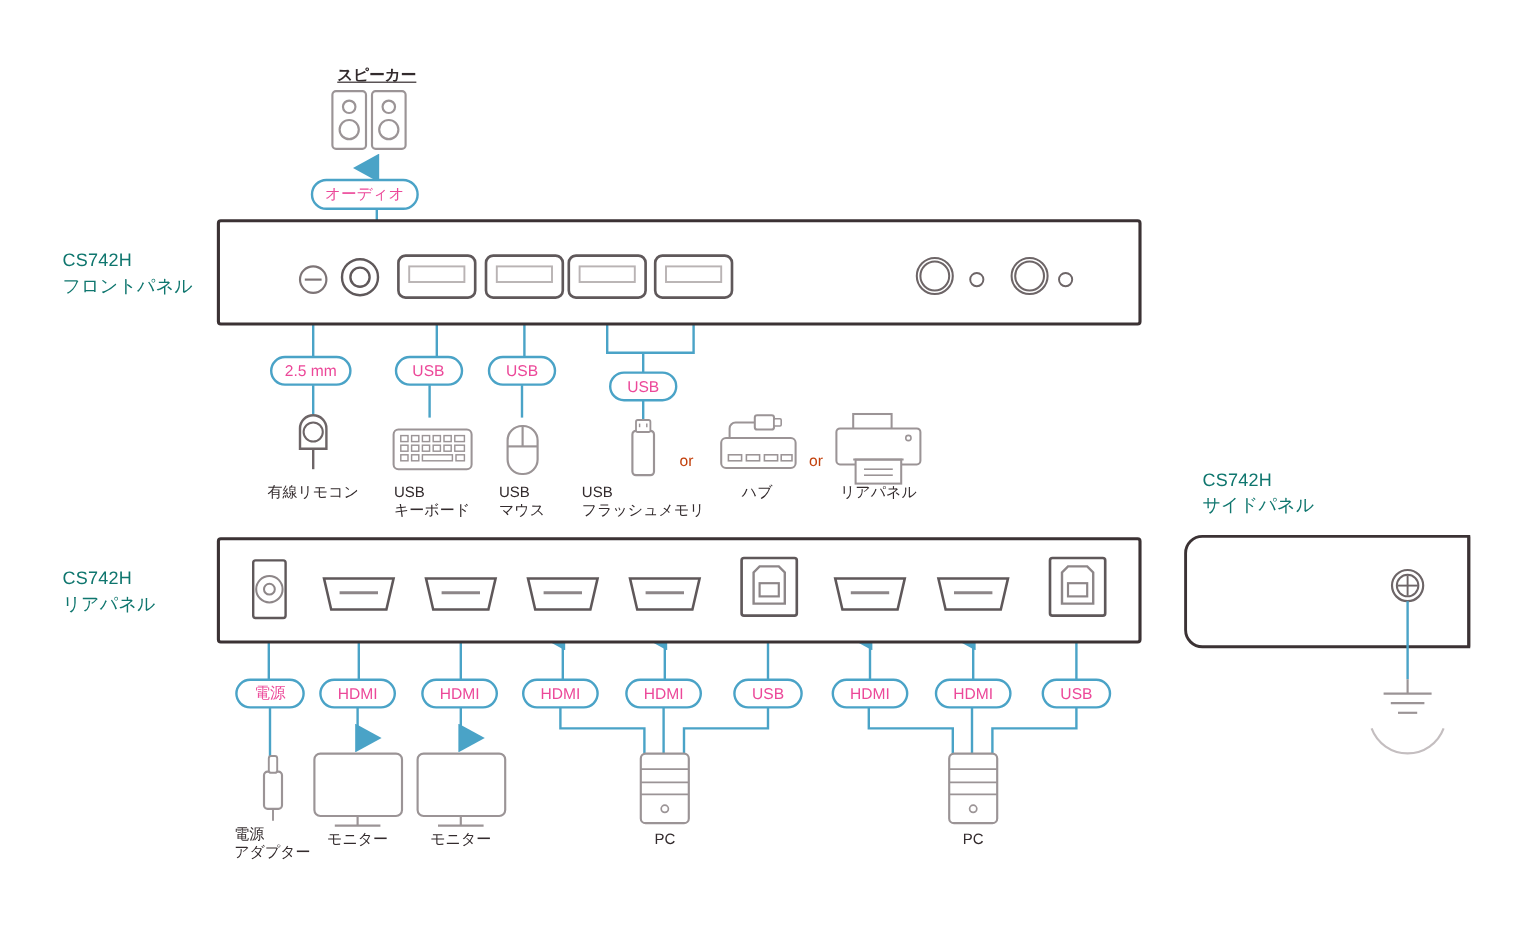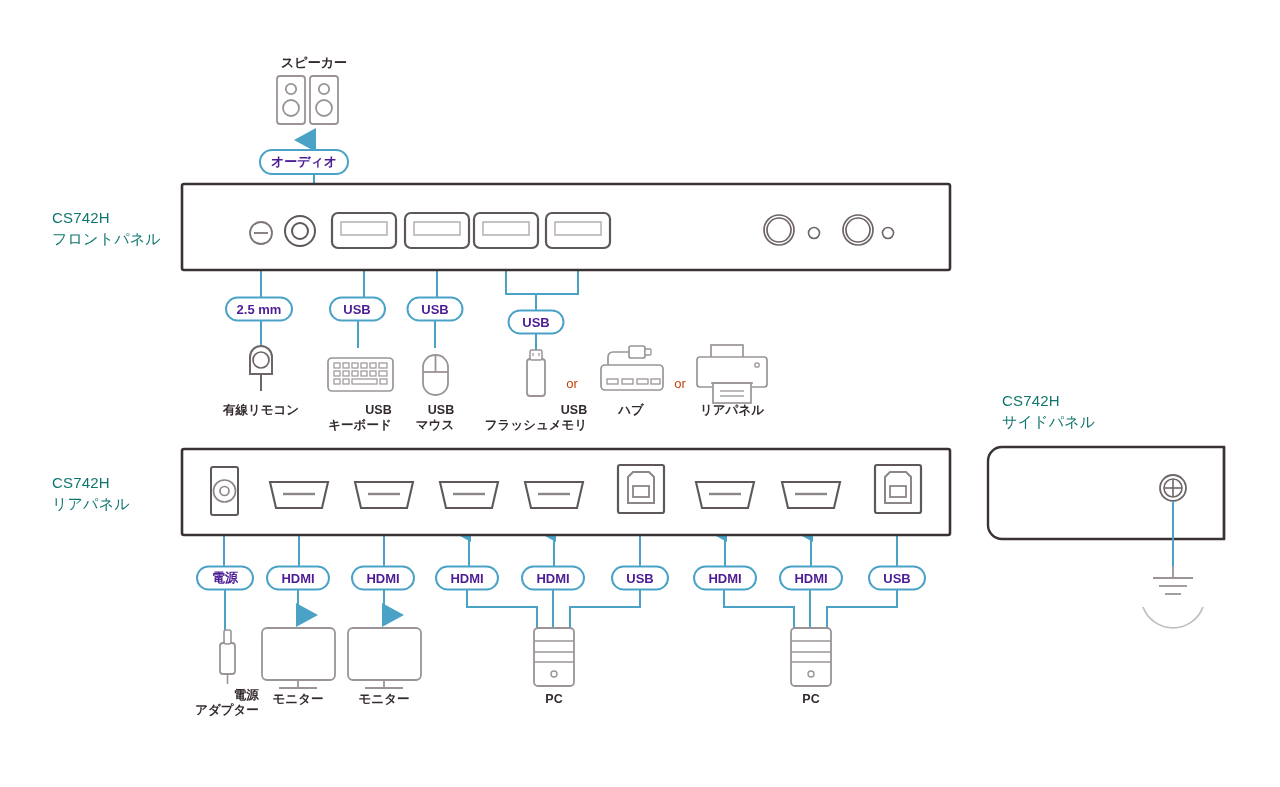--- a/index.html
+++ b/index.html
@@ -1,23 +1,23 @@
 <!DOCTYPE html>
 <html><head>
 <meta charset="utf-8">
 <style>
   html,body{margin:0;padding:0;background:#ffffff;}
   body{width:1280px;height:787px;font-family:"Liberation Sans","DejaVu Sans",sans-serif;color:#3b3234;}
   #stage{position:relative;width:1280px;height:787px;overflow:hidden;background:#fff;}
   svg#diagram{position:absolute;left:0;top:0;width:1280px;height:787px;}
   .panel-title{position:absolute;font-size:15px;line-height:21px;color:#0f766e;white-space:pre-line;letter-spacing:.2px;}
-  .dev-label{position:absolute;font-size:12.5px;line-height:15px;font-weight:bold;color:#332b2d;text-align:right;white-space:pre-line;transform:translateX(-50%);}
+  .dev-label{position:absolute;font-size:12.5px;line-height:15px;font-weight:normal;color:#332b2d;text-align:left;white-space:pre-line;transform:translateX(-50%);}
   .or-label{position:absolute;font-size:13px;color:#c2410c;transform:translateX(-50%);font-weight:normal;}
   .sp-label{position:absolute;font-size:13px;font-weight:bold;color:#332b2d;transform:translateX(-50%);}
-  .conn-label{position:absolute;transform:translate(-50%,-50%);font-size:13px;font-weight:bold;color:#4c1d95;white-space:nowrap;pointer-events:none;}
+  .conn-label{position:absolute;transform:translate(-50%,-50%);font-size:13px;font-weight:normal;color:#ec4899;white-space:nowrap;pointer-events:none;}
   .conn-label.jp{font-family:"DejaVu Sans",sans-serif;}
 </style>
 </head>
 <body>
 
 <div id="stage">
 
   <svg id="diagram" viewBox="0 0 1280 787">
     <defs>
       <marker id="arrUp" markerWidth="12" markerHeight="12" refX="6" refY="10" orient="auto">
@@ -324,21 +324,21 @@
 リアパネル</div>
   <div class="panel-title" style="left:1002px;top:390px;">CS742H
 サイドパネル</div>
 
   <div class="conn-label jp" style="left:304px;top:162px;">オーディオ</div>
   <div class="conn-label" style="left:259px;top:309px;text-align:right;">2.5 mm</div>
   <div class="conn-label" style="left:357px;top:309px;">USB</div>
   <div class="conn-label" style="left:435px;top:309px;">USB</div>
   <div class="conn-label" style="left:536px;top:322px;">USB</div>
 
-  <div class="sp-label" style="left:314px;top:54px;">スピーカー</div>
+  <div class="sp-label" style="left:314px;top:54px;text-decoration:underline;">スピーカー</div>
   <div class="dev-label" style="left:261px;top:403px;">有線リモコン</div>
   <div class="dev-label" style="left:360px;top:403px;">USB
 キーボード</div>
   <div class="dev-label" style="left:435px;top:403px;">USB
 マウス</div>
   <div class="dev-label" style="left:536px;top:403px;">USB
 フラッシュメモリ</div>
   <div class="dev-label" style="left:631px;top:403px;">ハブ</div>
   <div class="dev-label" style="left:732px;top:403px;">リアパネル</div>
 

